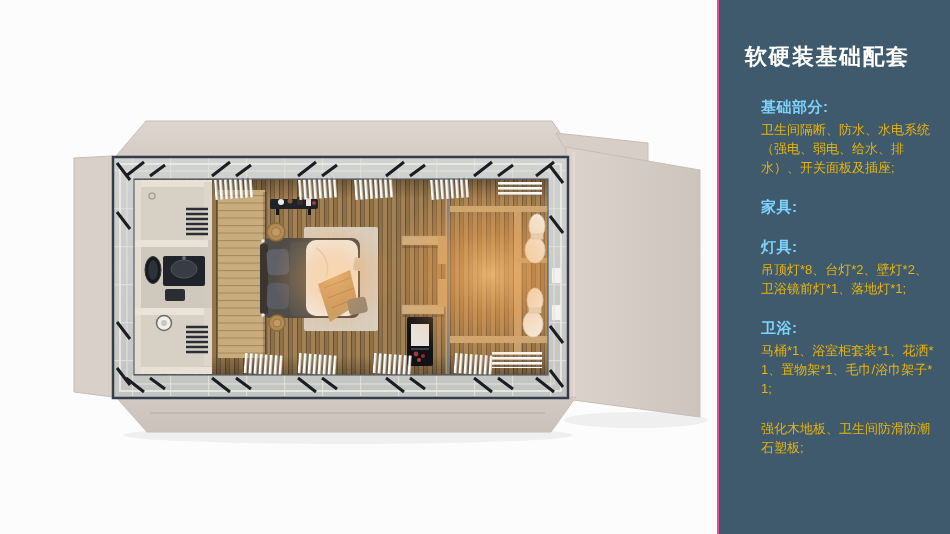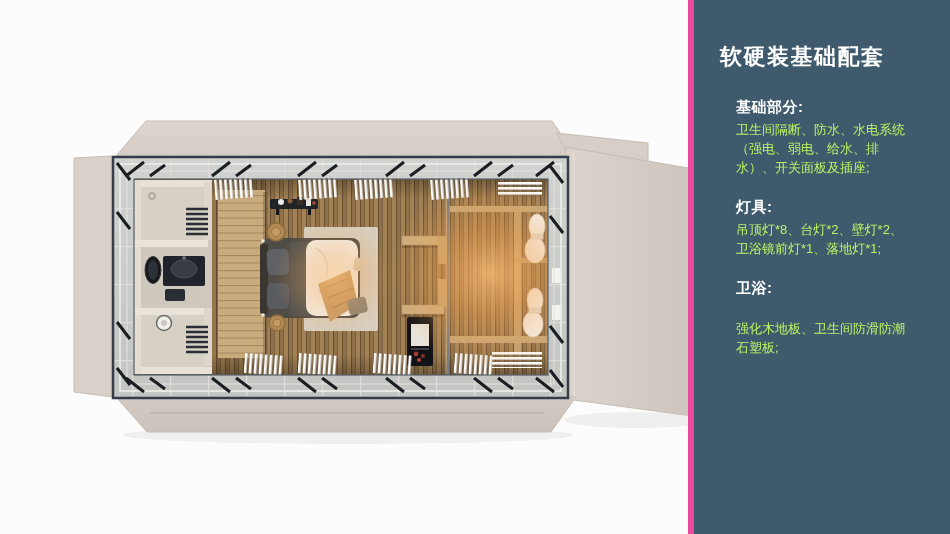--- a/index.html
+++ b/index.html
@@ -3,31 +3,31 @@
 <meta charset="utf-8">
 <style>
   html,body{margin:0;padding:0;}
   body{
     width:950px;height:534px;overflow:hidden;position:relative;
     background:#fcfcfc;font-family:"Liberation Sans","DejaVu Sans",sans-serif;
   }
   .plan-area{position:absolute;left:0;top:0;width:716px;height:534px;background:#fcfcfc;}
   .plan-area svg{display:block;}
   .info-panel{
-    position:absolute;right:0;top:0;width:262px;height:534px;
+    position:absolute;right:0;top:0;width:233px;height:534px;
     background:#3e5a6c;color:#fff;box-sizing:border-box;
-    border-left:6px solid #ec4899;
+    border-left:2px solid #ec4899;
     padding:42px 24px 0 26px;
   }
   .info-panel h1{
     margin:0 0 26px 0;font-size:22px;font-weight:bold;letter-spacing:1.5px;color:#ffffff;
   }
   .info-panel section{margin:0 0 21px 16px;}
-  .info-panel h2{margin:0 0 3px 0;font-size:15px;font-weight:bold;color:#ffffff;letter-spacing:.5px;}
-  .info-panel p{margin:0;font-size:13px;line-height:19px;color:#bef264;width:174px;word-break:break-all;}
+  .info-panel h2{margin:0 0 3px 0;font-size:15px;font-weight:bold;color:#7dd3fc;letter-spacing:.5px;}
+  .info-panel p{margin:0;font-size:13px;line-height:19px;color:#eab308;width:174px;word-break:break-all;}
 </style>
 </head>
 <body>
 
 <div class="plan-area">
 <svg width="716" height="534" viewBox="0 0 716 534" xmlns="http://www.w3.org/2000/svg">
   <defs>
     <pattern id="wood" width="9" height="20" patternUnits="userSpaceOnUse">
       <rect width="9" height="20" fill="#a28157"></rect>
       <rect x="0" width="1.1" height="20" fill="#6d5435"></rect>
@@ -288,24 +288,26 @@
 </svg>
 </div>
 
 <aside class="info-panel">
   <h1>软硬装基础配套</h1>
   <section>
     <h2>基础部分:</h2>
     <p>卫生间隔断、防水、水电系统（强电、弱电、给水、排水）、开关面板及插座;</p>
   </section>
   <section>
+    <h2>家具:</h2>
   </section>
   <section>
     <h2>灯具:</h2>
     <p>吊顶灯*8、台灯*2、壁灯*2、卫浴镜前灯*1、落地灯*1;</p>
   </section>
   <section>
     <h2>卫浴:</h2>
+    <p>马桶*1、浴室柜套装*1、花洒*1、置物架*1、毛巾/浴巾架子*1;</p>
   </section>
   <section>
     <p>强化木地板、卫生间防滑防潮石塑板;</p>
   </section>
 </aside>
 
 </body></html>

